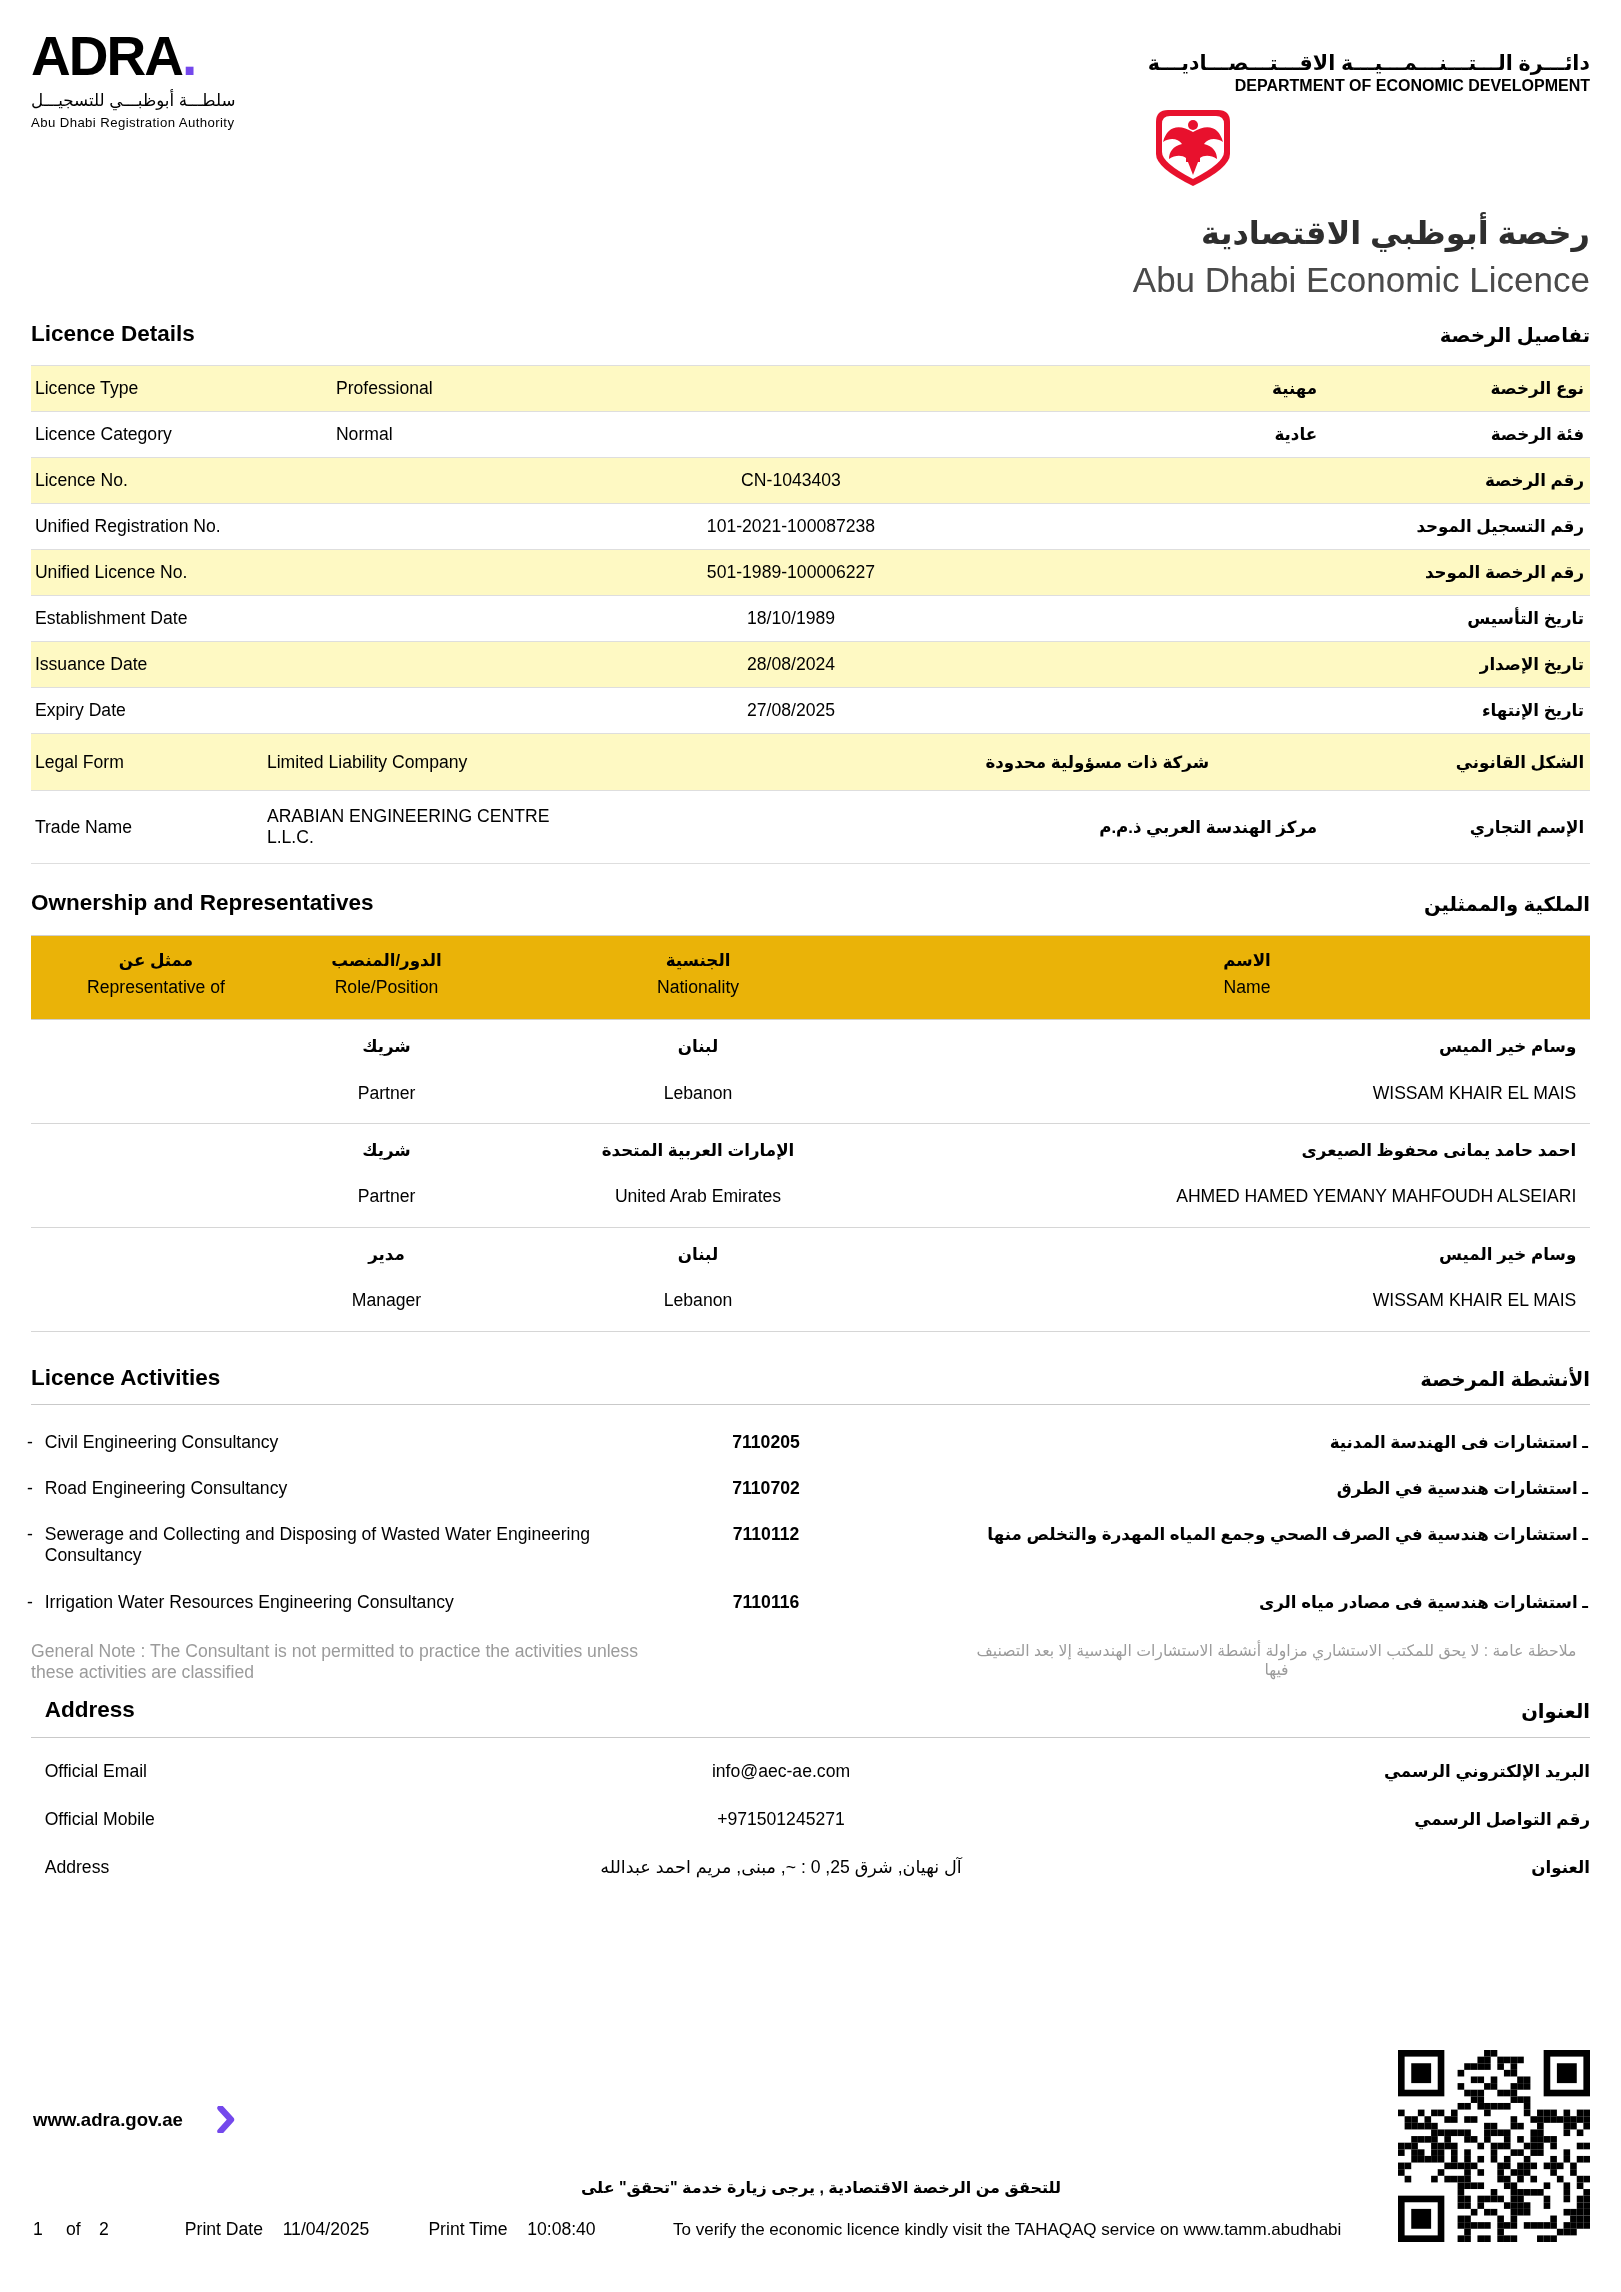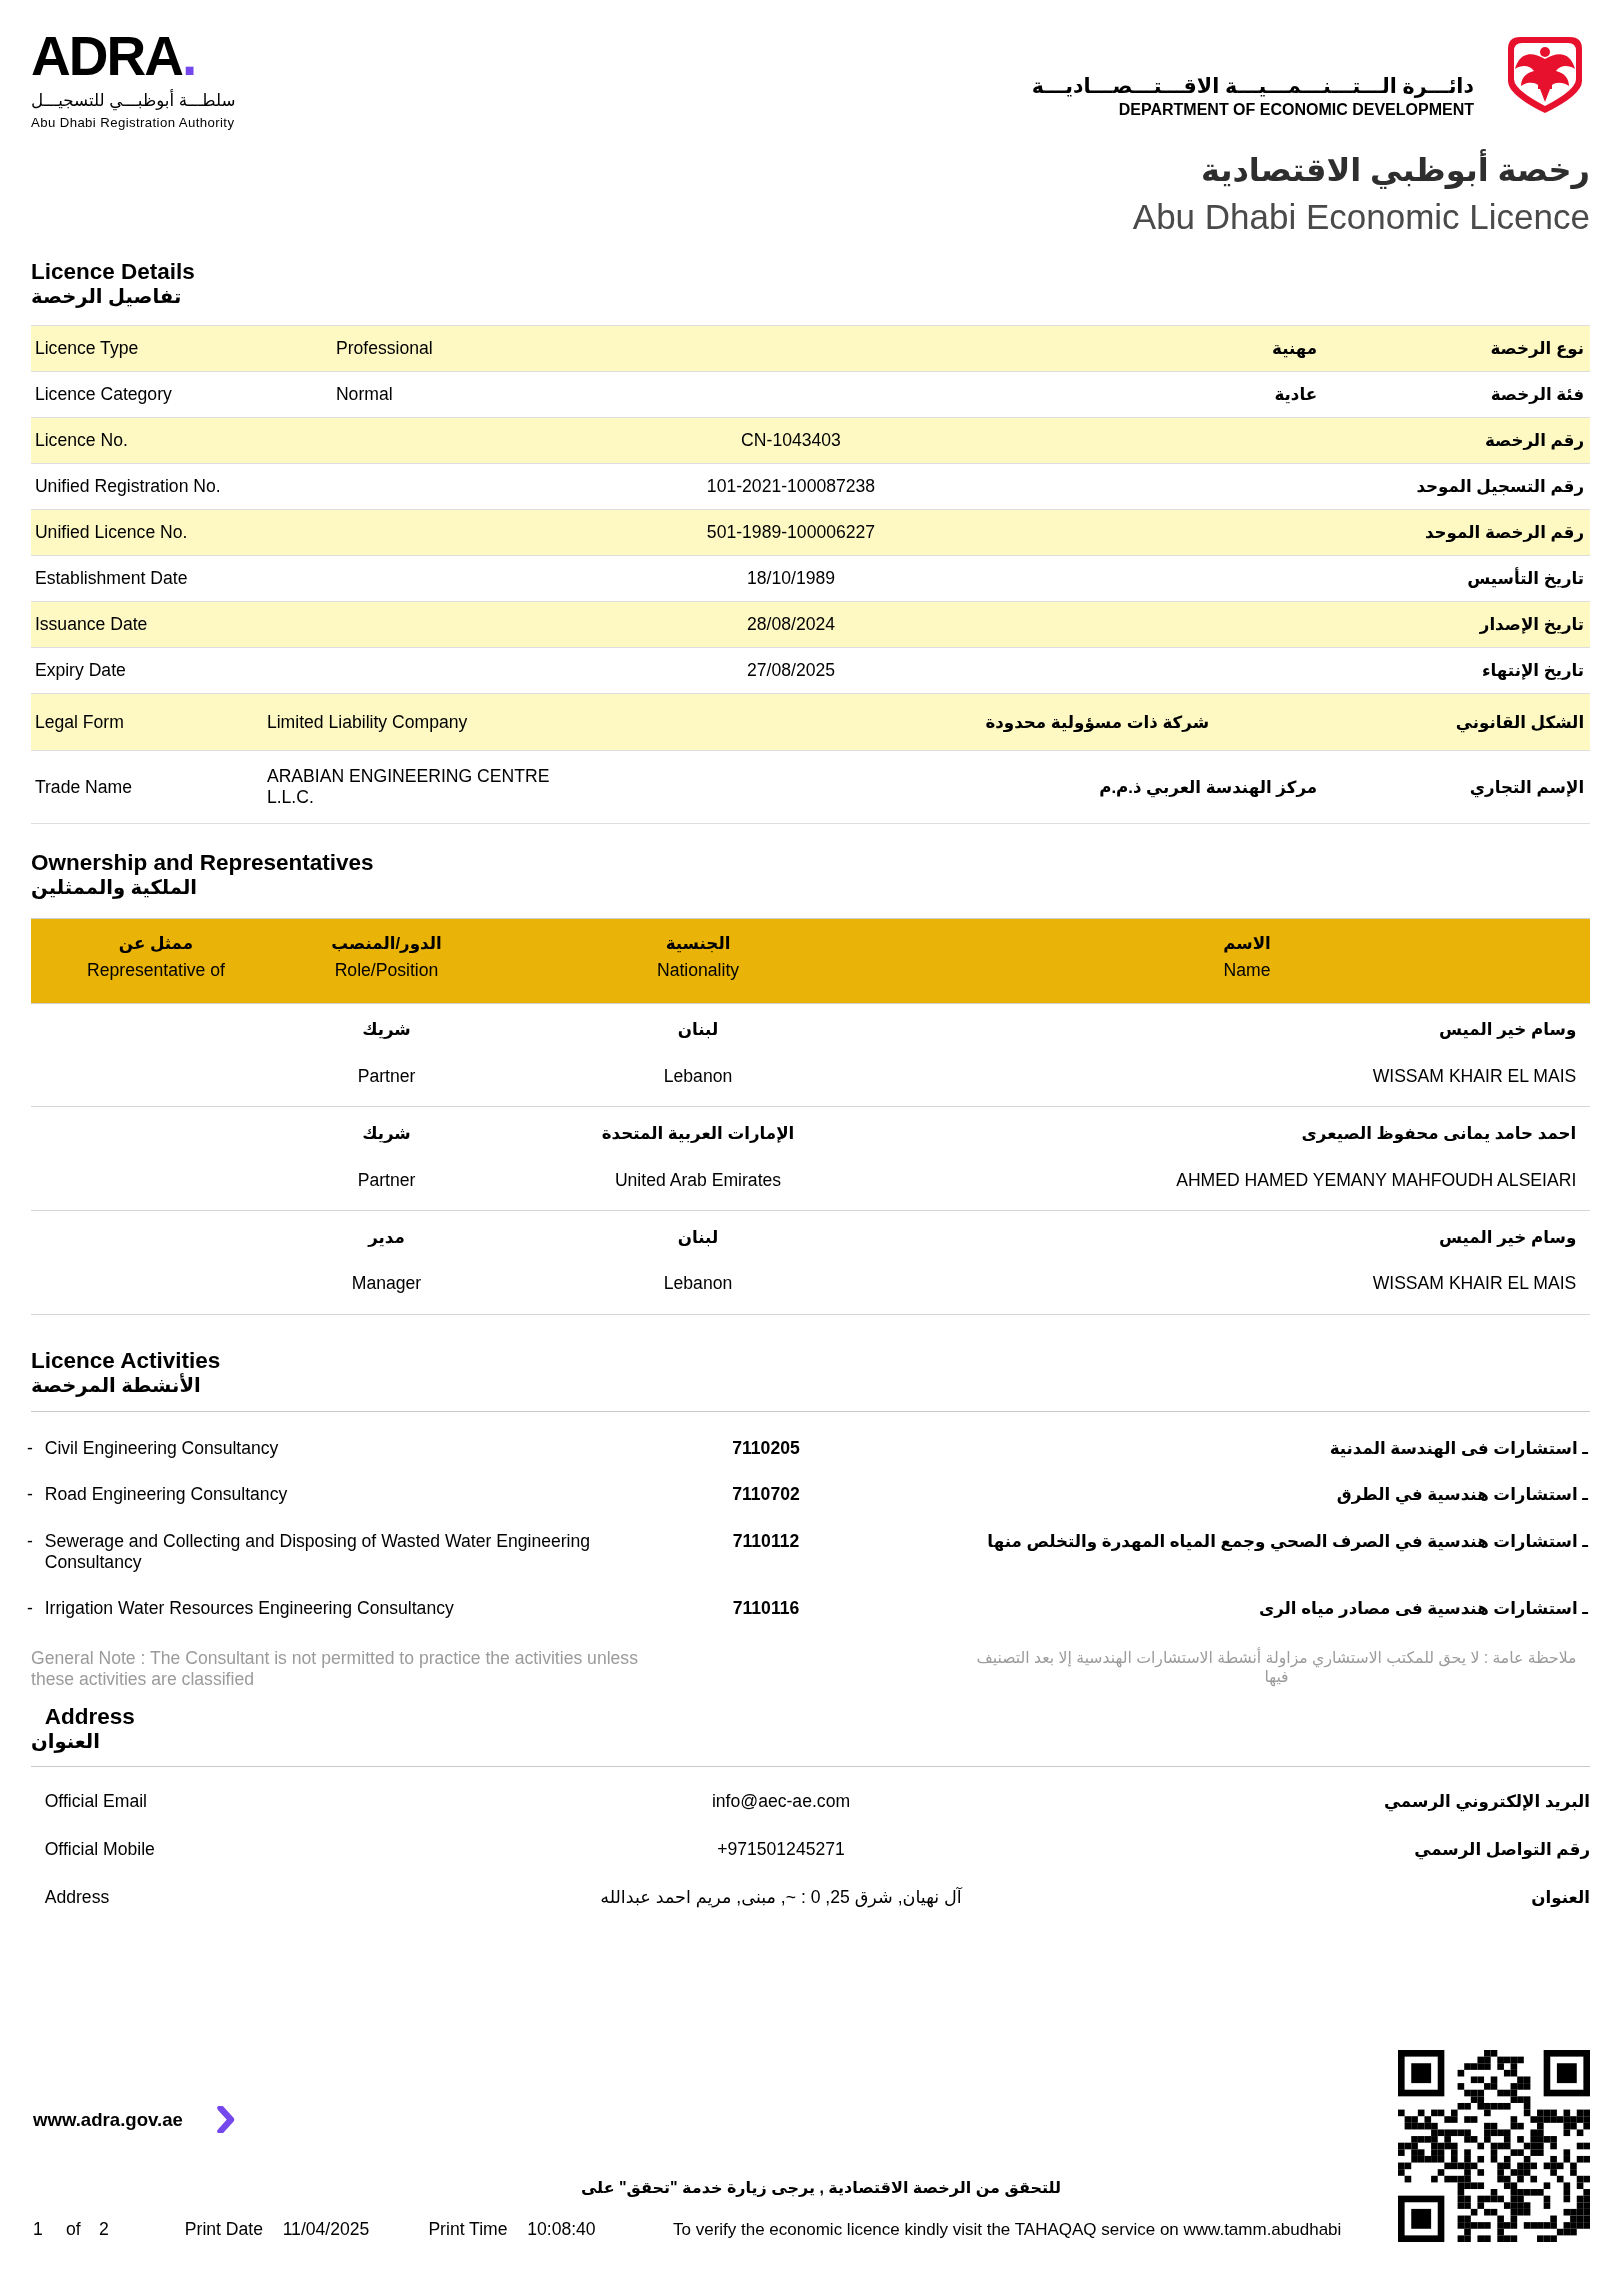--- a/index.html
+++ b/index.html
@@ -10,33 +10,33 @@
     color:#000; position:relative; overflow:hidden;
   }
   .page { position:absolute; inset:0; padding:29px 31px 0 31px;border-radius:10px; }
 
   
   .top-row { display:flex; justify-content:space-between; align-items:flex-start; }
   .adra-logo .word { font-size:55px; font-weight:900; letter-spacing:-2px; line-height:1; }
   .adra-logo .dot { color:#7448ec; }
   .adra-ar { font-size:16.7px; margin-top:5.9px; direction:rtl; text-align:left; letter-spacing:1px; }
   .adra-en { font-size:13.2px; margin-top:3.9px; letter-spacing:0.4px; }
-  .ded-block { display:flex; align-items:flex-end; gap:26px; }
+  .ded-block { display:flex; align-items:flex-start; gap:7px;flex-direction:column; }
   .ded-text { text-align:right; margin-top:21.6px; }
   .ded-ar { font-size:20.6px; font-weight:700; direction:rtl; }
   .ded-en { font-size:16px; font-weight:700; margin-top:2.9px; }
   .emblem { width:90px; height:90px; }
 
   
   .doc-title { text-align:right; margin-top:21.6px; }
   .doc-title .t-ar { font-size:32px; font-weight:600; color:#2e2e2e; direction:rtl; }
   .doc-title .t-en { font-size:35px; color:#4a4a4a; margin-top:7.8px; }
 
   
-  .sec-head { display:flex; justify-content:space-between; align-items:flex-start;flex-direction:column; }
+  .sec-head { display:flex; justify-content:space-between; align-items:flex-end; }
   .sec-head .h-en { font-size:22.5px; font-weight:700; }
   .sec-head .h-ar { font-size:19.6px; font-weight:700; direction:rtl; }
   .sec-head.ruled { border-bottom:1px solid #c9c9c9; padding-bottom:13.7px; }
 
   
   .details { margin-top:21.6px; }
   .d-row {
     display:grid; grid-template-columns:191px 1fr 1fr 230px;
     align-items:center; min-height:46px; border-top:1px solid #dedede; padding:2px 3.9px;
   }

